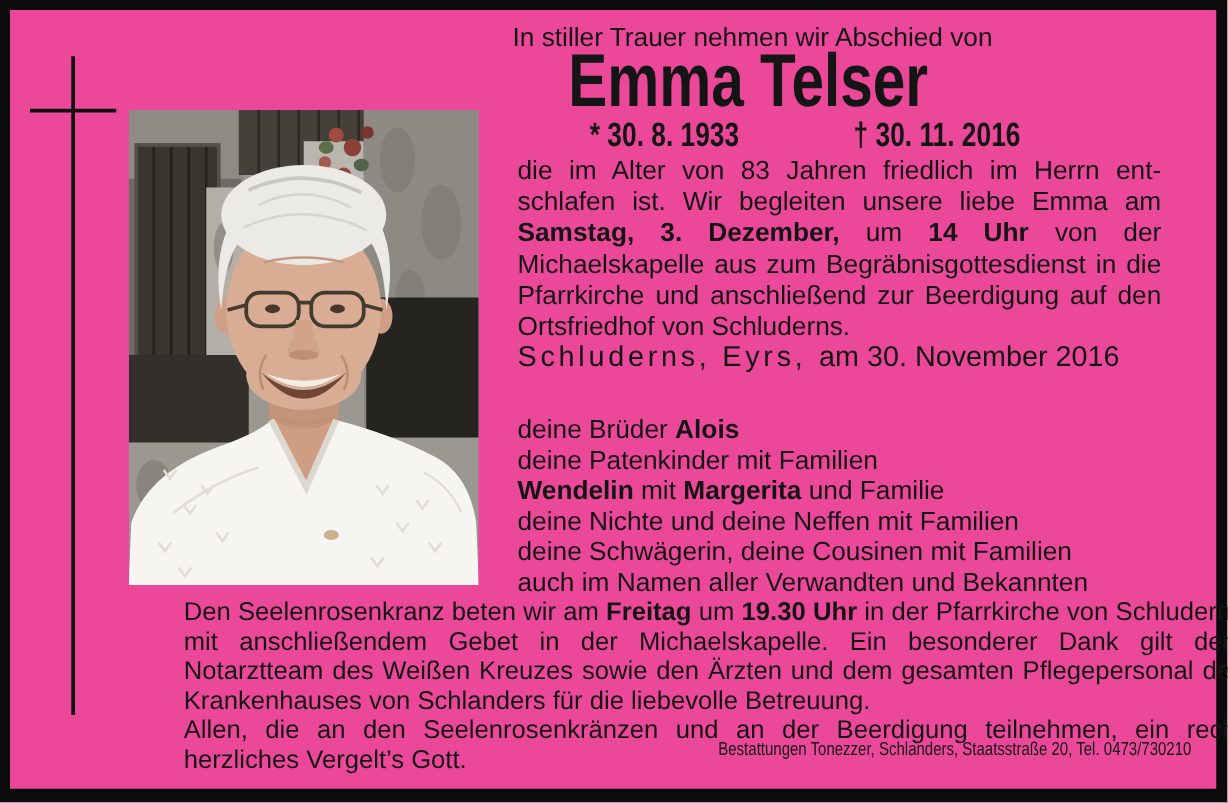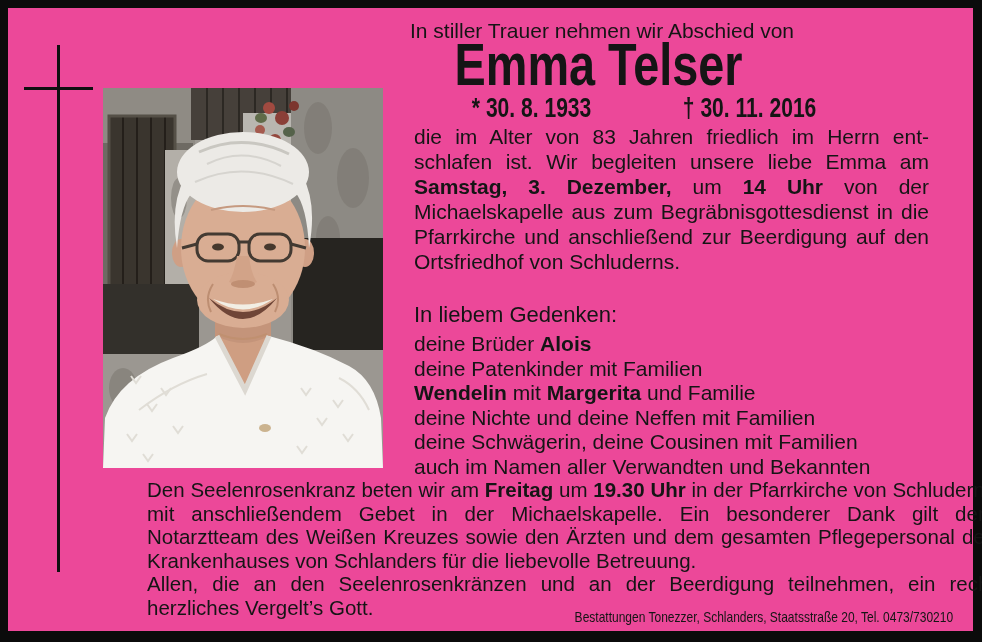--- a/index.html
+++ b/index.html
@@ -28,21 +28,21 @@
   .announce { position:absolute; left:406px; top:116px; width:515px;
               font-size:21px; line-height:25px; text-align:justify; hyphens:manual; }
   .dateline { position:absolute; left:406px; top:264px; font-size:23px; line-height:27px;
               white-space:nowrap; }
   .dateline .places { letter-spacing:3px; margin-right:10px; }
   .gedenken { position:absolute; left:406px; top:294px; font-size:22px; line-height:26px; }
   .mourners { position:absolute; left:406px; top:324px; font-size:21px; line-height:24.5px;
               white-space:nowrap; }
   .rosary   { position:absolute; left:95px;  top:470px; width:848px;
               font-size:20.5px; line-height:23.6px; text-align:justify;margin-left:44px; }
-  .funeral-home { position:absolute; right:20px; top:600px; font-size:15px; line-height:18px;
+  .funeral-home { position:absolute; right:20px; top:583px; font-size:15px; line-height:18px;
                   text-align:right; }
   .b { font-weight:bold; }
 </style>
 </head>
 <body>
 
 <div class="stage">
   <div class="card">
 
     <div>
@@ -138,22 +138,24 @@
 
     <div class="name"><span class="squeeze">Emma Telser</span></div>
 
     <div class="dates">
       <div class="date"><span class="squeeze">* 30. 8. 1933</span></div>
       <div class="date"><span class="squeeze">† 30. 11. 2016</span></div>
     </div>
 
     <div class="announce"><span>die im Alter von 83 Jahren friedlich im Herrn ent­schlafen ist. Wir begleiten unsere liebe Emma am </span><span class="b">Samstag, 3. Dezember,</span><span> um </span><span class="b">14 Uhr</span><span> von der Michaelskapelle aus zum Begräbnisgottesdienst in die Pfarrkirche und anschließend zur Beerdigung auf den Ortsfriedhof von Schluderns.</span></div>
 
+    <div class="dateline">
+      <span class="places">Schluderns, Eyrs,</span><span>am 30. November 2016</span>
+    </div>
 
-    <div class="gedenken">In liebem Gedenken:</div>
 
     <div class="mourners">
       <div><span>deine Brüder </span><span class="b">Alois</span></div>
       <div><span>deine Patenkinder mit Familien</span></div>
       <div><span class="b">Wendelin</span><span> mit </span><span class="b">Margerita</span><span> und Familie</span></div>
       <div><span>deine Nichte und deine Neffen mit Familien</span></div>
       <div><span>deine Schwägerin, deine Cousinen mit Familien</span></div>
       <div><span>auch im Namen aller Verwandten und Bekannten</span></div>
     </div>
 

